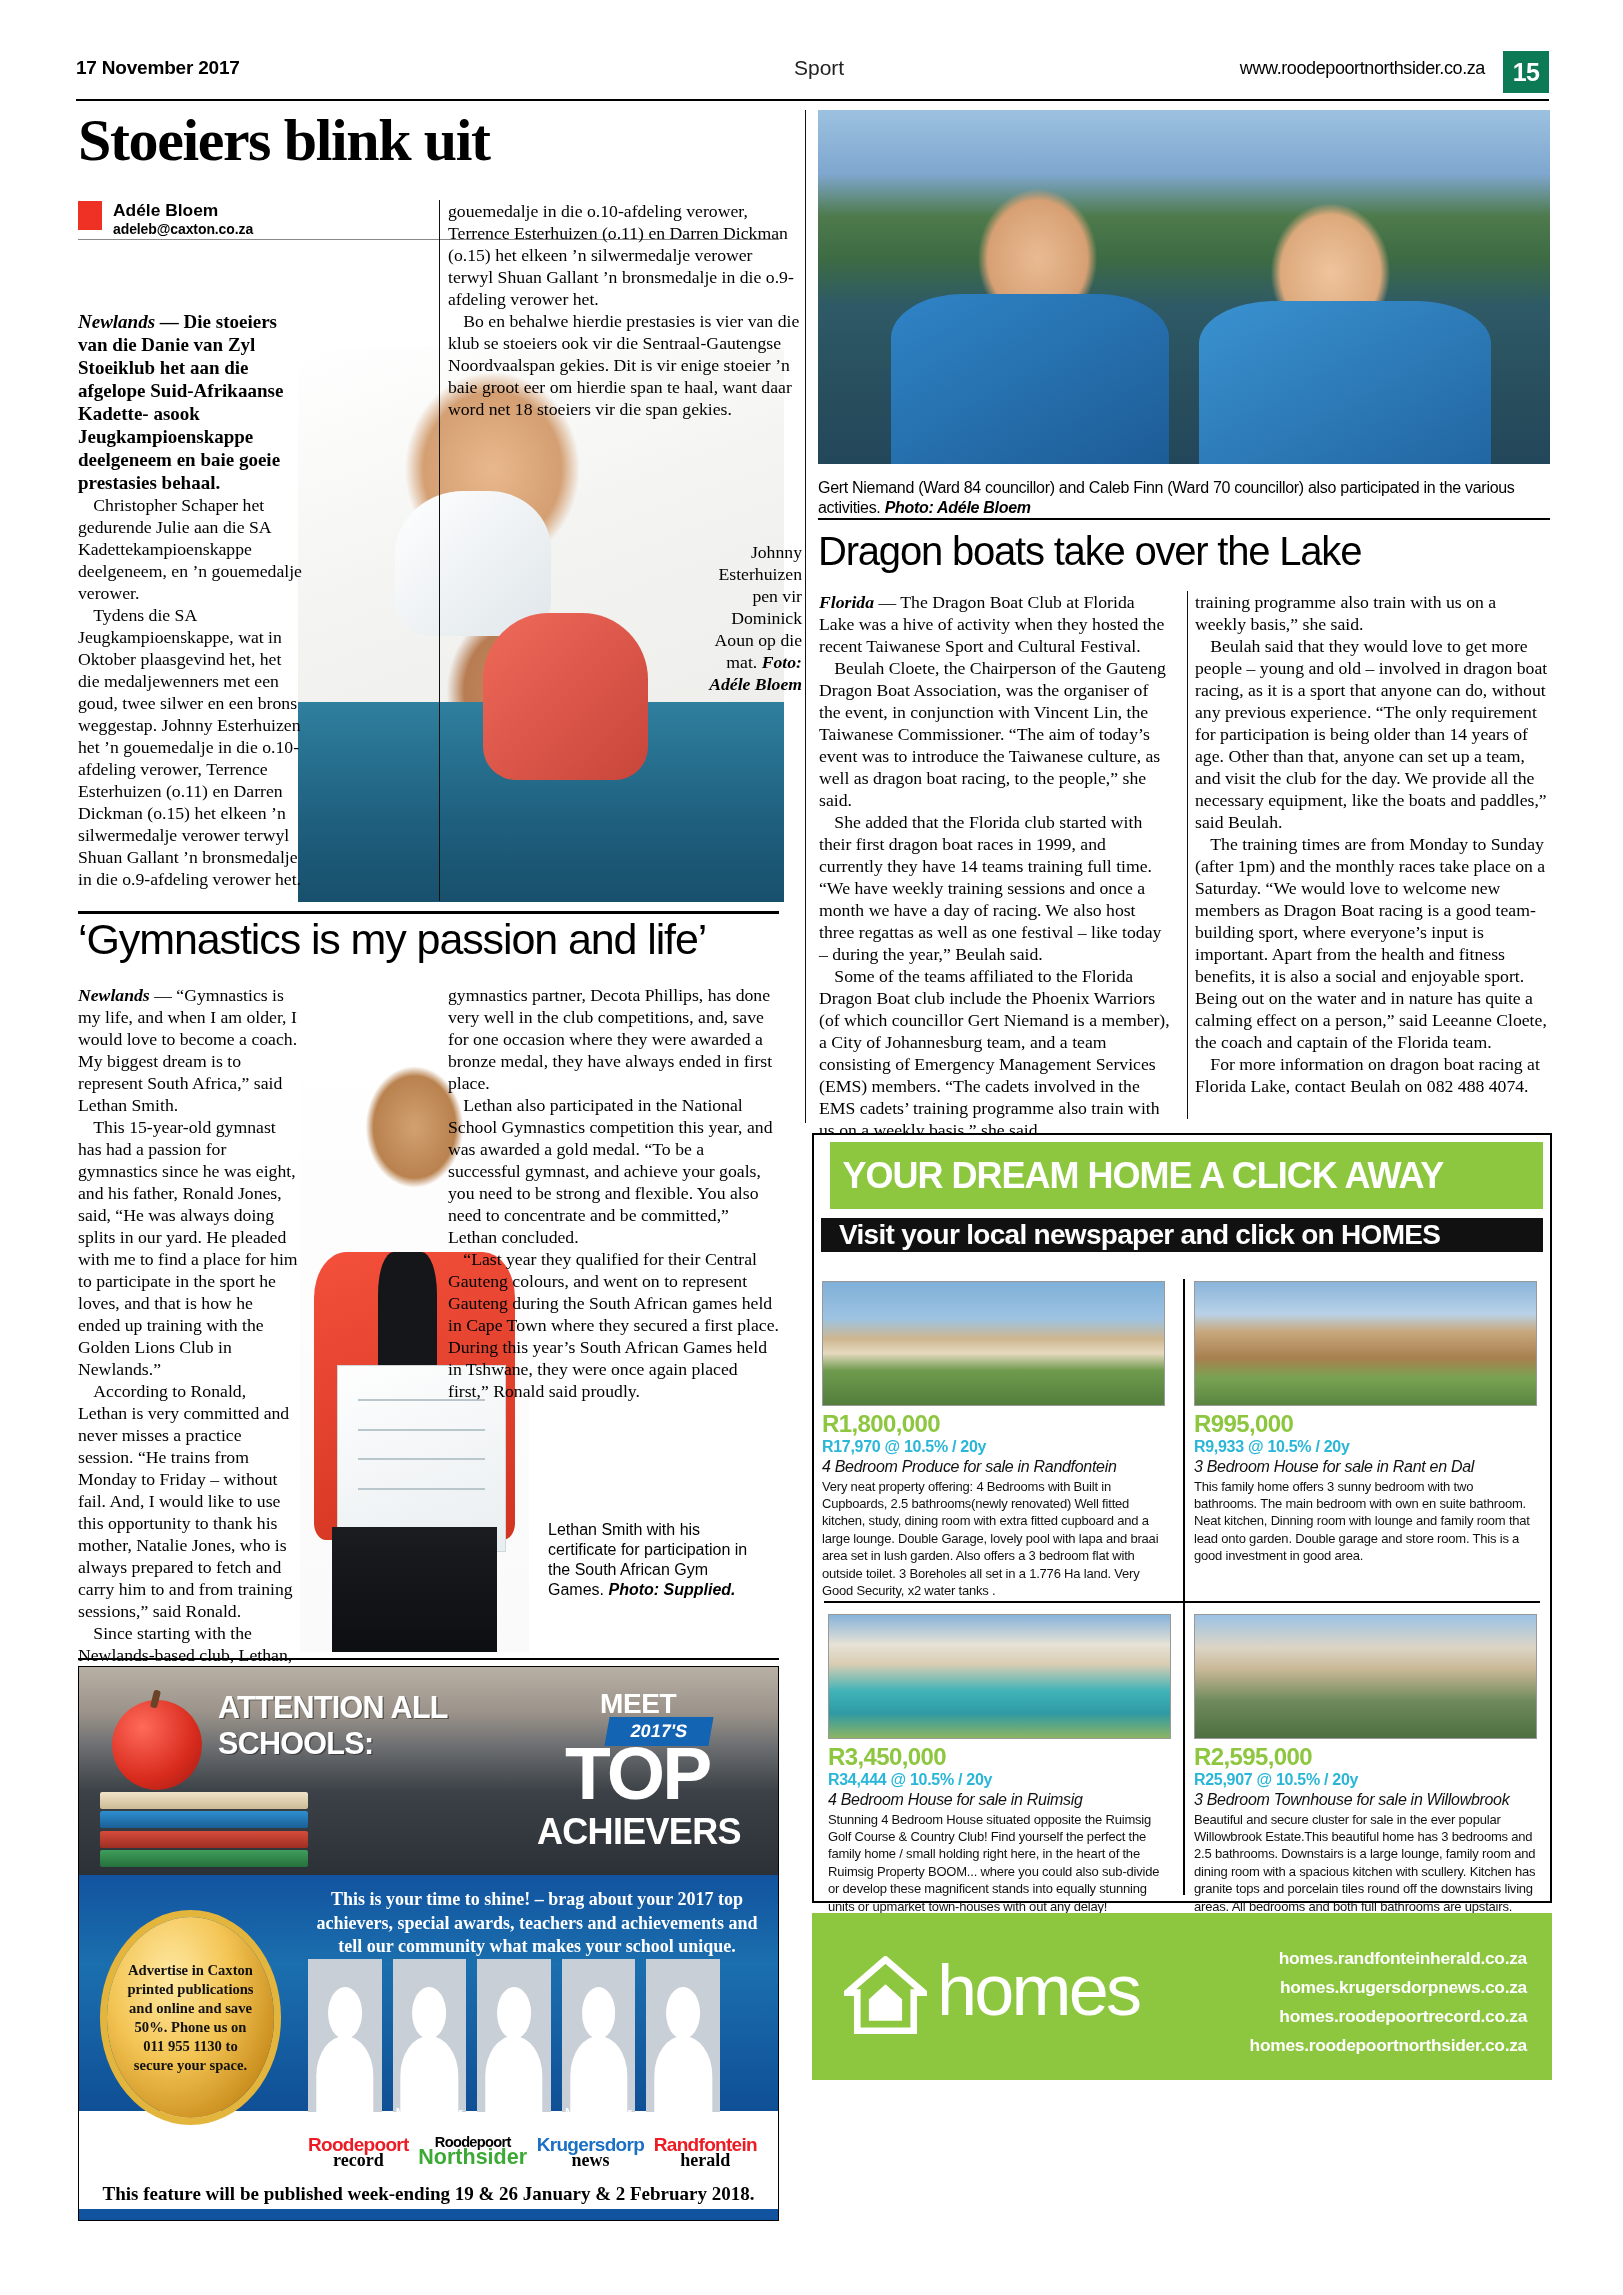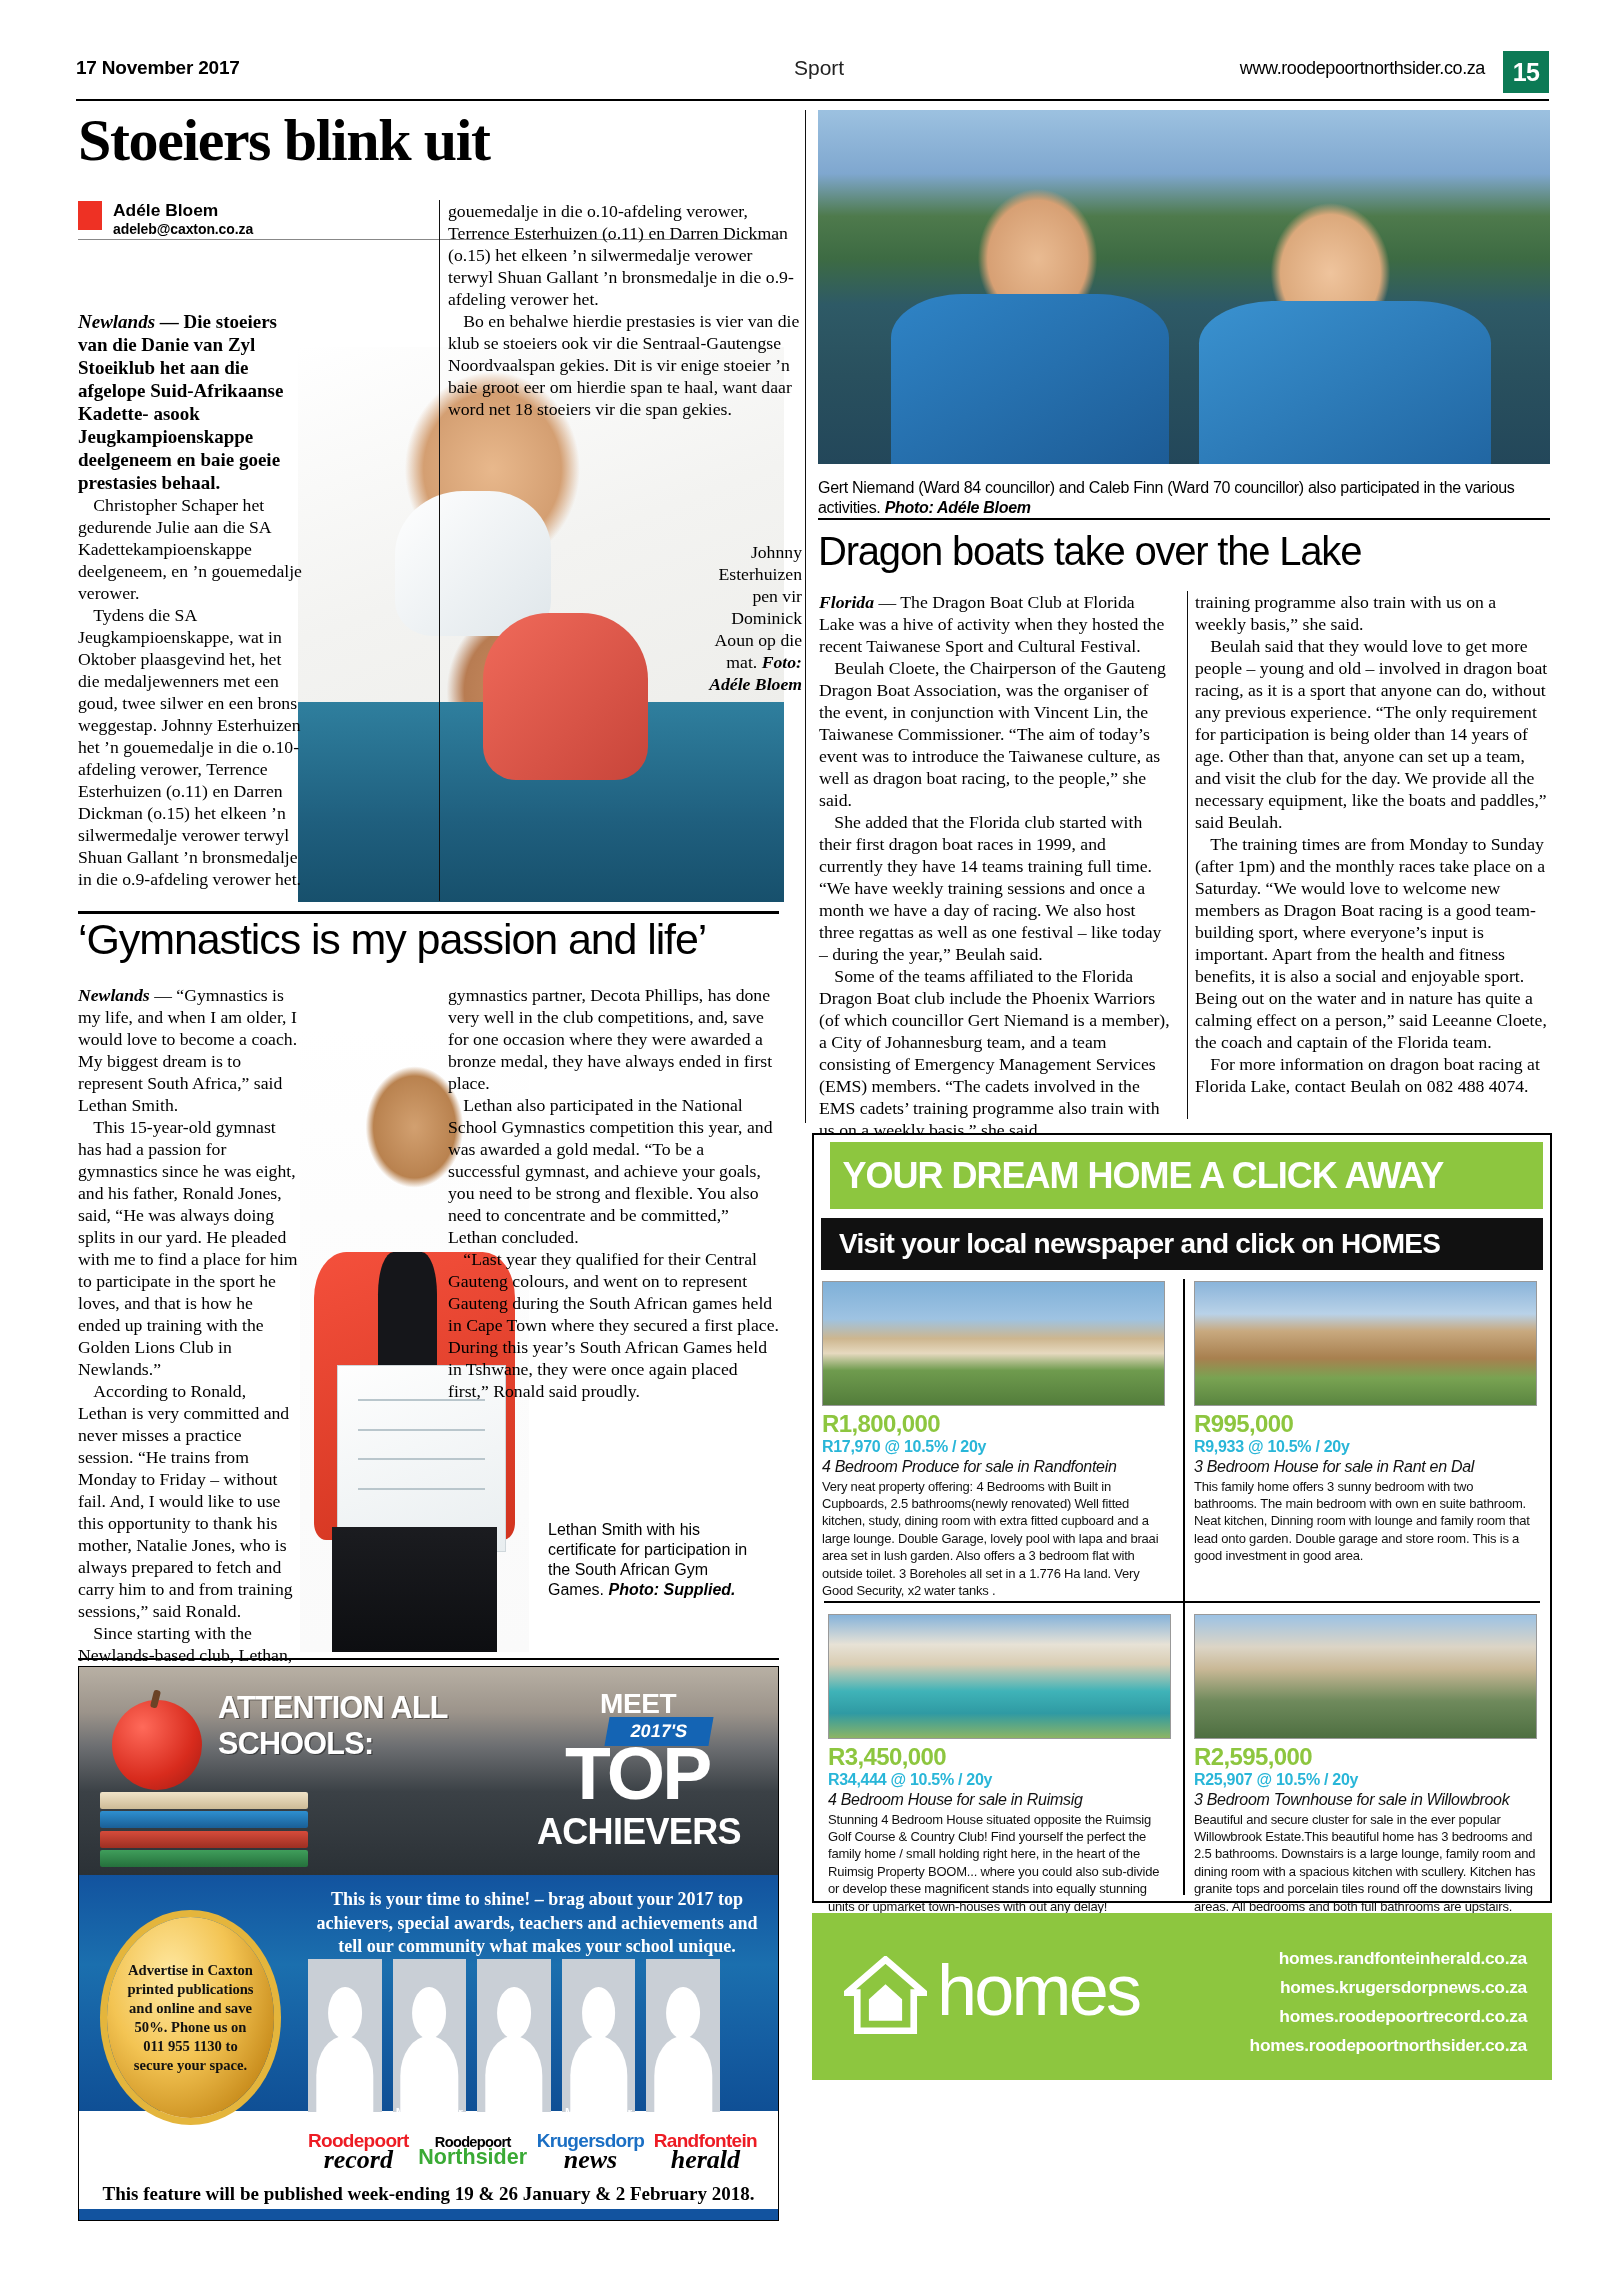--- a/index.html
+++ b/index.html
@@ -120,21 +120,21 @@
 
   .cap-gym { position:absolute; left:548px; top:1520px; width:208px;
     font-family:"Liberation Sans", sans-serif; font-size:16px; line-height:20px; color:#000; }
   .cap-gym b { font-weight:bold; font-style:italic; }
 
   
   .homes-ad { position:absolute; left:812px; top:1133px; width:740px; height:770px; border:2.1px solid #000; background:#fff; }
   .homes-banner { position:absolute; left:16px; top:7px; right:7px; height:67px; background:#8dc63f; }
   .homes-banner span { position:absolute; left:12.5px; top:50%; transform:translateY(-50%);
      font-family:"Liberation Sans", sans-serif; font-weight:bold; font-size:36px; color:#fff; letter-spacing:-1px; }
-  .homes-sub { position:absolute; left:7px; top:83px; right:7px; height:52px; background:#111; }
+  .homes-sub { position:absolute; left:7px; top:83px; right:7px; height:34px; background:#111; }
   .homes-sub span { position:absolute; left:18px; top:50%; transform:translateY(-50%);
      font-family:"Liberation Sans", sans-serif; font-weight:bold; font-size:28px; color:#fff; letter-spacing:-0.7px;}
   .homes-divider-v { position:absolute; top:144px; left:369px; width:2.1px; bottom:5.6px; background:#000; }
   .homes-divider-h { position:absolute; left:9.7px; right:9.7px; top:466px; height:2.1px; background:#000; }
 
   .listing { position:absolute; width:343px; }
   .listing .limg { width:343px; height:125px; border:0.7px solid #999; overflow:hidden; position:relative; }
   .price { font-family:"Liberation Sans", sans-serif; font-weight:bold; font-size:24px; color:#8dc63f; letter-spacing:-0.6px; margin-top:4.2px;}
   .bond { font-family:"Liberation Sans", sans-serif; font-weight:bold; font-size:16px; color:#29b6d8; letter-spacing:-0.3px;}
   .ltitle { font-family:"Liberation Sans", sans-serif; font-style:italic; font-size:16px; color:#111; letter-spacing:-0.3px; margin-top:1.4px;}
@@ -179,21 +179,21 @@
   .sa-face { flex:1; background:#c9cfd6; position:relative; }
   .sa-face .head { position:absolute; left:50%; top:18%; width:46%; height:34%; transform:translateX(-50%);
       background:#fff; border-radius:50%; }
   .sa-face .body { position:absolute; left:50%; top:50%; width:78%; height:52%; transform:translateX(-50%);
       background:#fff; border-radius:50% 50% 0 0; }
   .sa-face-lbl { position:absolute; bottom:-37px; left:0; width:100%; text-align:center;
       font-family:"Liberation Sans", sans-serif; font-weight:bold; font-size:11.8px; color:#fff; line-height:14.6px; }
   .sa-logos { position:absolute; left:229px; top:458px; width:458px; height:54px; display:flex; gap:9.7px; align-items:center; }
   .lg { font-family:"Liberation Serif", serif; line-height:1; text-align:center; }
   .lg .t { font-family:"Liberation Sans", sans-serif; font-weight:bold; font-size:19px; letter-spacing:-0.7px; display:block;}
-  .lg .b { font-style:italic; font-weight:bold; font-size:26px; display:block; margin-top:-2.8px;}
+  .lg .b { font-weight:bold; font-size:18px; display:block; margin-top:-2.8px;}
   .sa-footline { position:absolute; left:0; top:516px; width:100%; text-align:center;
       font-family:"Liberation Serif", serif; font-weight:bold; font-size:19px; color:#000; }
   .sa-botbar { position:absolute; left:0; bottom:0; width:100%; height:11px; background:#12539f; }
 
   
   .homes-footer { position:absolute; left:812px; top:1913px; width:740px; height:167px; background:#8dc63f; }
   .hf-icon { position:absolute; left:32px; top:43px; width:83px; height:79px; }
   .hf-word { position:absolute; left:125px; top:36px; font-family:"Liberation Sans", sans-serif; font-size:72px;
       color:#fff; letter-spacing:-2.8px; line-height:82px; }
   .hf-links { position:absolute; right:25px; top:30.5px; text-align:right;

